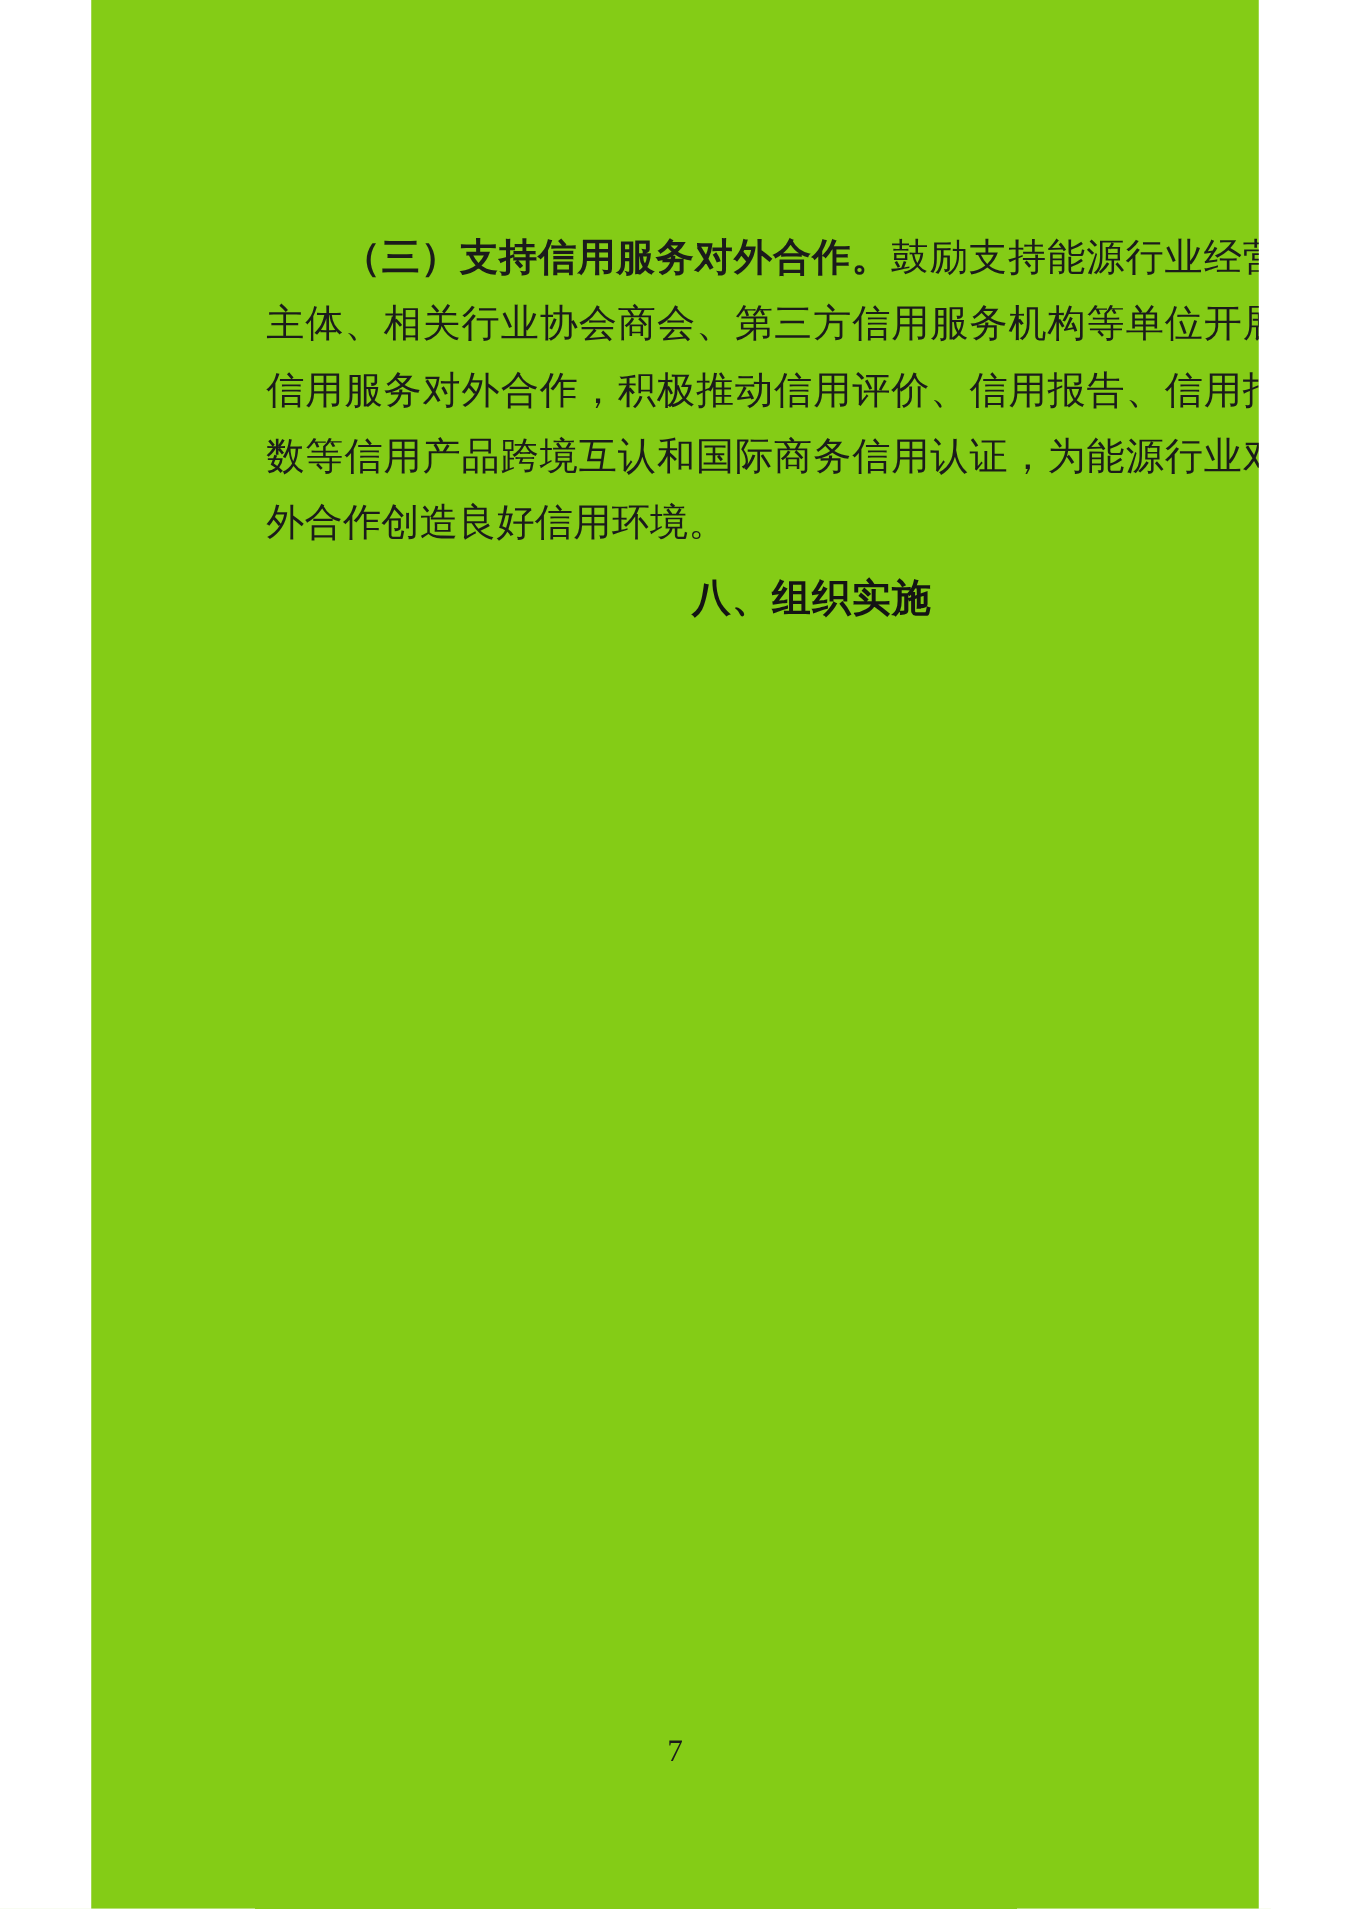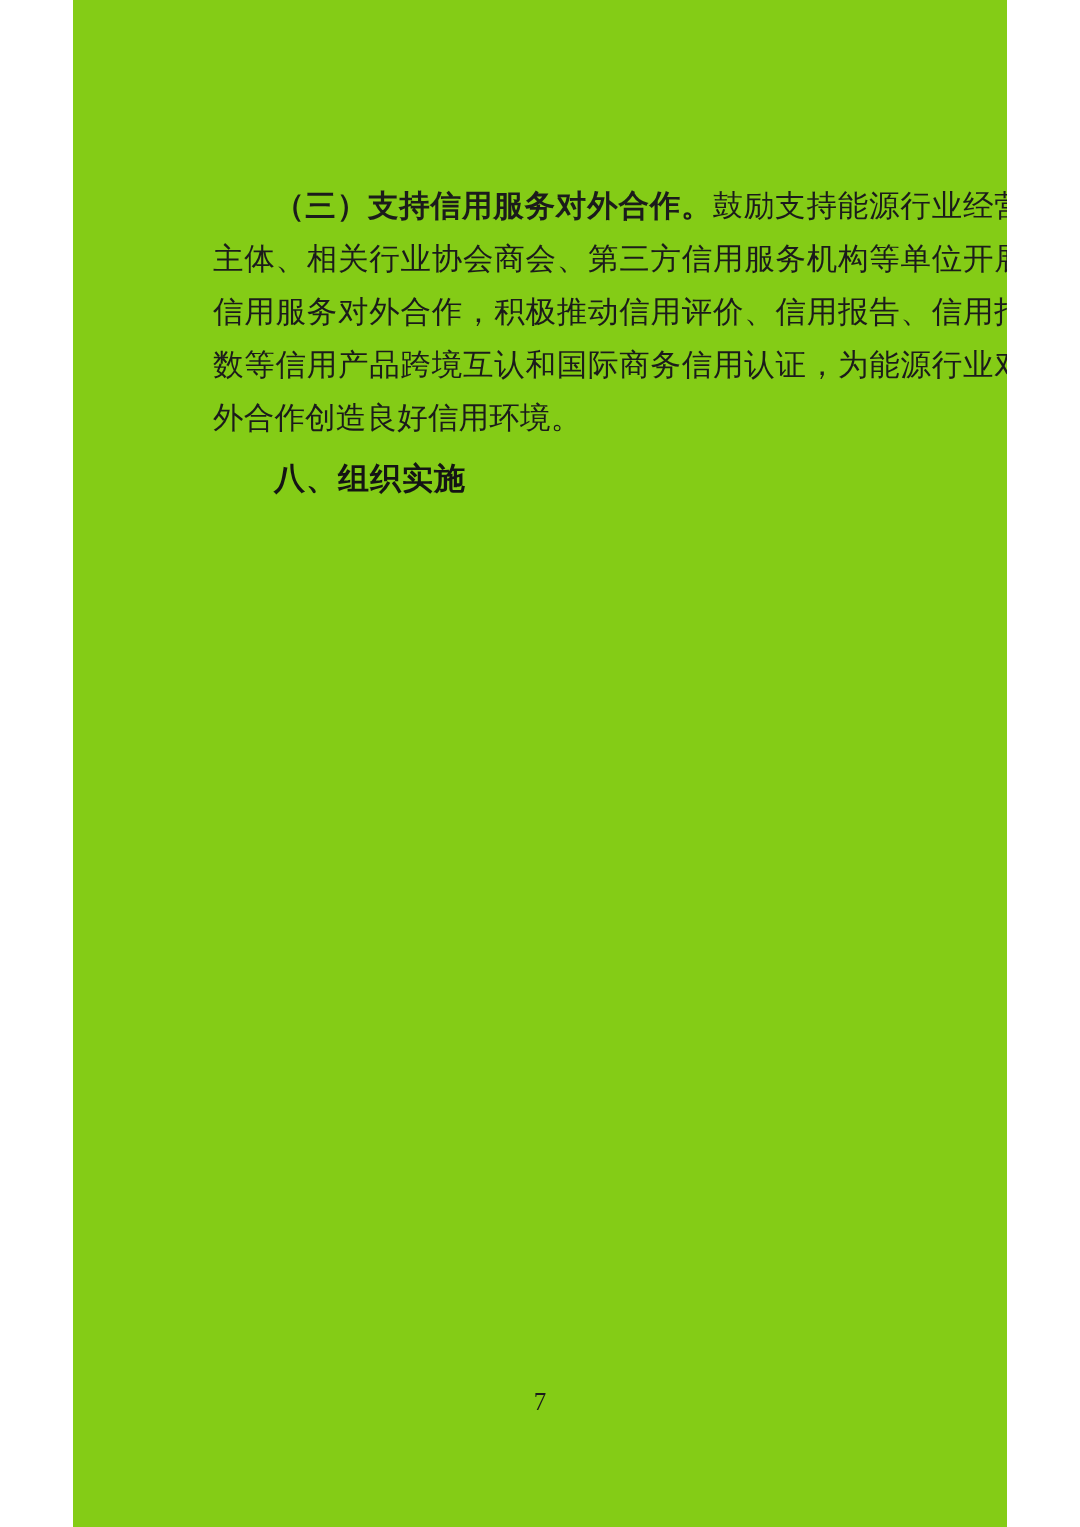--- a/index.html
+++ b/index.html
@@ -41,20 +41,21 @@
   }
   .heading {
     font-size: 31px;
     line-height: 56px;
     margin: 6px 0 2px 0;
     text-indent: 61px;
     font-weight: bold;
     color: #141414;
     font-family: "Liberation Sans", "DejaVu Sans", sans-serif;
     letter-spacing: 1px;
+    text-align: center;
   }
   .section-title-inline {
     font-weight: bold;
   }
   .page-number {
     position: absolute;
     left: 0;
     right: 0;
     top: 1388px;
     text-align: center;

